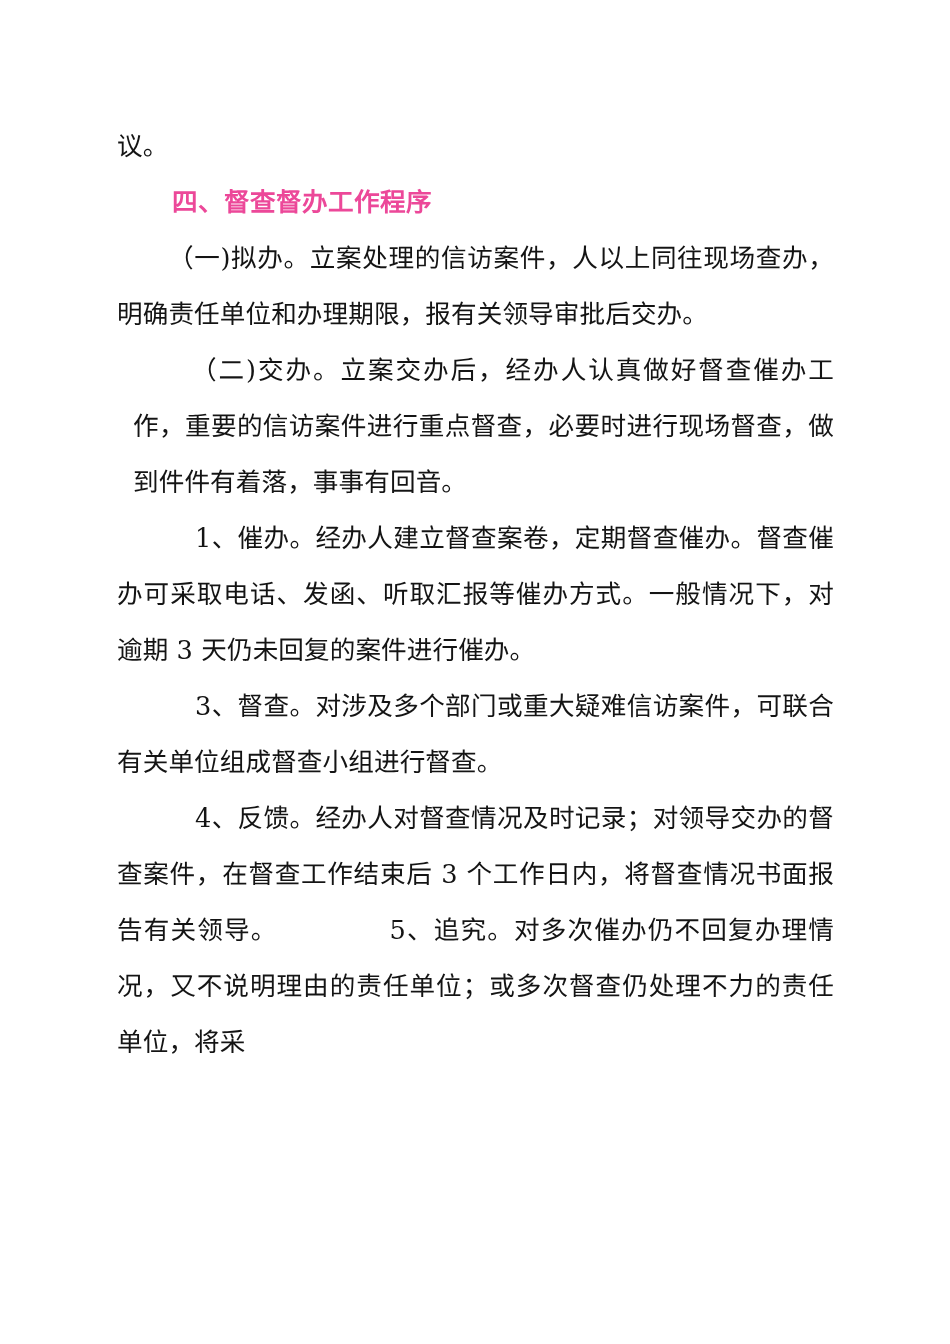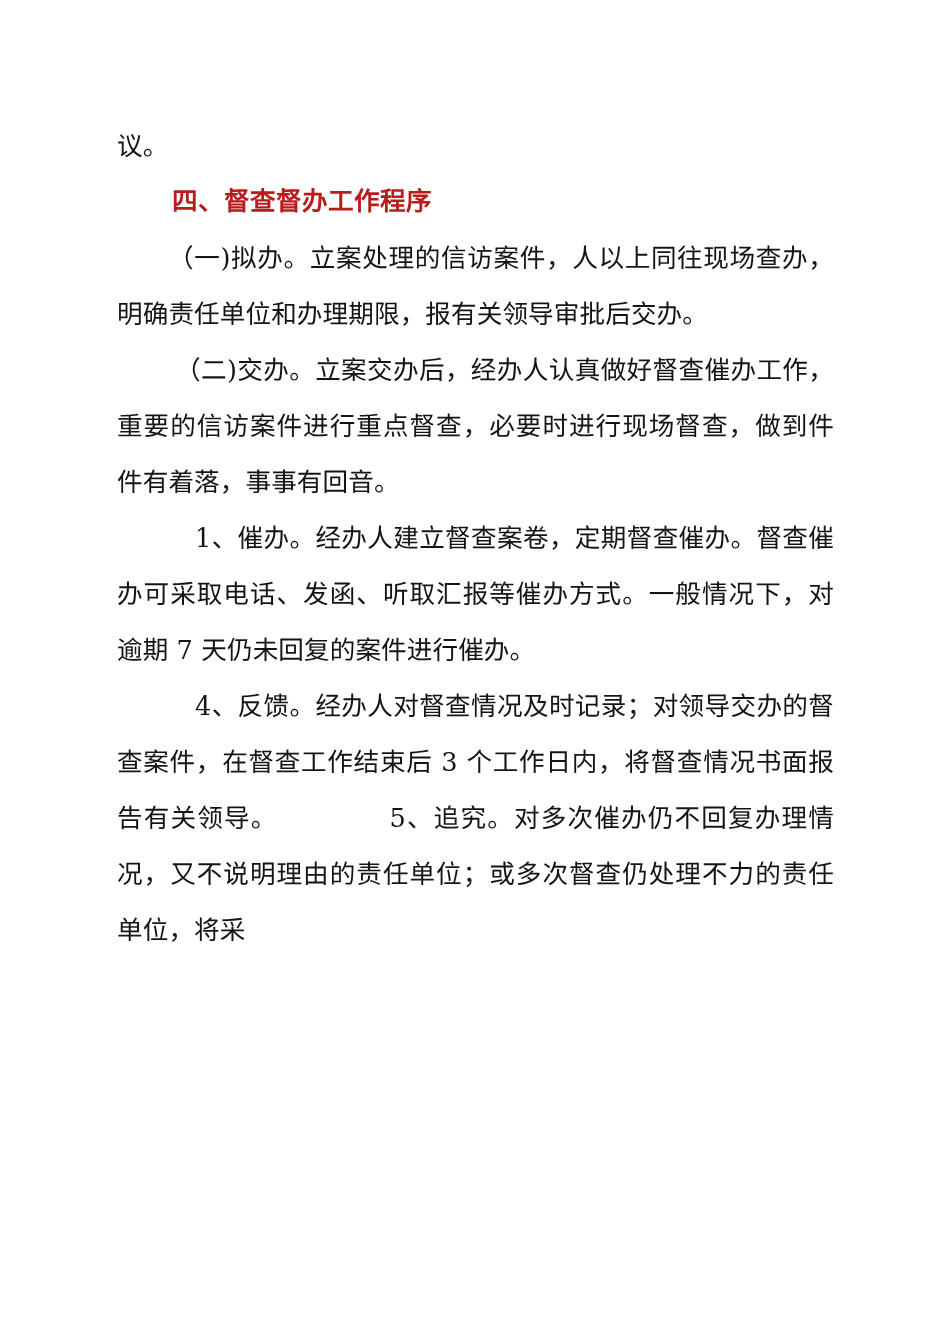--- a/index.html
+++ b/index.html
@@ -45,55 +45,56 @@
     word-break: break-all;
     color: #141414;
   }
 
   
   p.cont { text-indent: 0; }
 
   
   p.ind2 { text-indent: 51px; }
   
-  p.ind2b { text-indent: 58px; }
+  p.ind2b { text-indent: 58px; margin-left: 16px; }
   
   p.indnum { text-indent: 78px; }
 
   h2.heading {
     margin: 0;
     padding: 0;
     font-size: 25.6px;
     line-height: 56px;
     font-weight: 700;
     text-indent: 55px;
     text-align: left;
     letter-spacing: 0.4px;
-    color: #b91c1c;
-    font-family: Liberation Serif, serif;
+    color: #ec4899;
+    font-family: Liberation Sans, sans-serif;
   }
 
   
   .gap { display: inline-block; width: 112px; }
 </style>
 </head>
 <body>
 
 <div id="page">
   <div id="doc-body">
 
     <p class="para cont">议。</p>
 
 
     <h2 class="heading">四、督查督办工作程序</h2>
 
     <p class="para ind2">（一)拟办。立案处理的信访案件，人以上同往现场查办，明确责任单位和办理期限，报有关领导审批后交办。</p>
 
     <p class="para ind2b">（二)交办。立案交办后，经办人认真做好督查催办工作，重要的信访案件进行重点督查，必要时进行现场督查，做到件件有着落，事事有回音。</p>
 
-    <p class="para indnum">1、催办。经办人建立督查案卷，定期督查催办。督查催办可采取电话、发函、听取汇报等催办方式。一般情况下，对逾期 7 天仍未回复的案件进行催办。</p>
+    <p class="para indnum">1、催办。经办人建立督查案卷，定期督查催办。督查催办可采取电话、发函、听取汇报等催办方式。一般情况下，对逾期 3 天仍未回复的案件进行催办。</p>
 
 
+    <p class="para indnum">3、督查。对涉及多个部门或重大疑难信访案件，可联合有关单位组成督查小组进行督查。</p>
 
     <p class="para indnum"><span>4、反馈。经办人对督查情况及时记录；对领导交办的督查案件，在督查工作结束后 3 个工作日内，将督查情况书面报告有关领导。</span><span class="gap"></span><span>5、追究。对多次催办仍不回复办理情况，又不说明理由的责任单位；或多次督查仍处理不力的责任单位，将采</span></p>
 
   </div>
 </div>
 
 </body></html>

